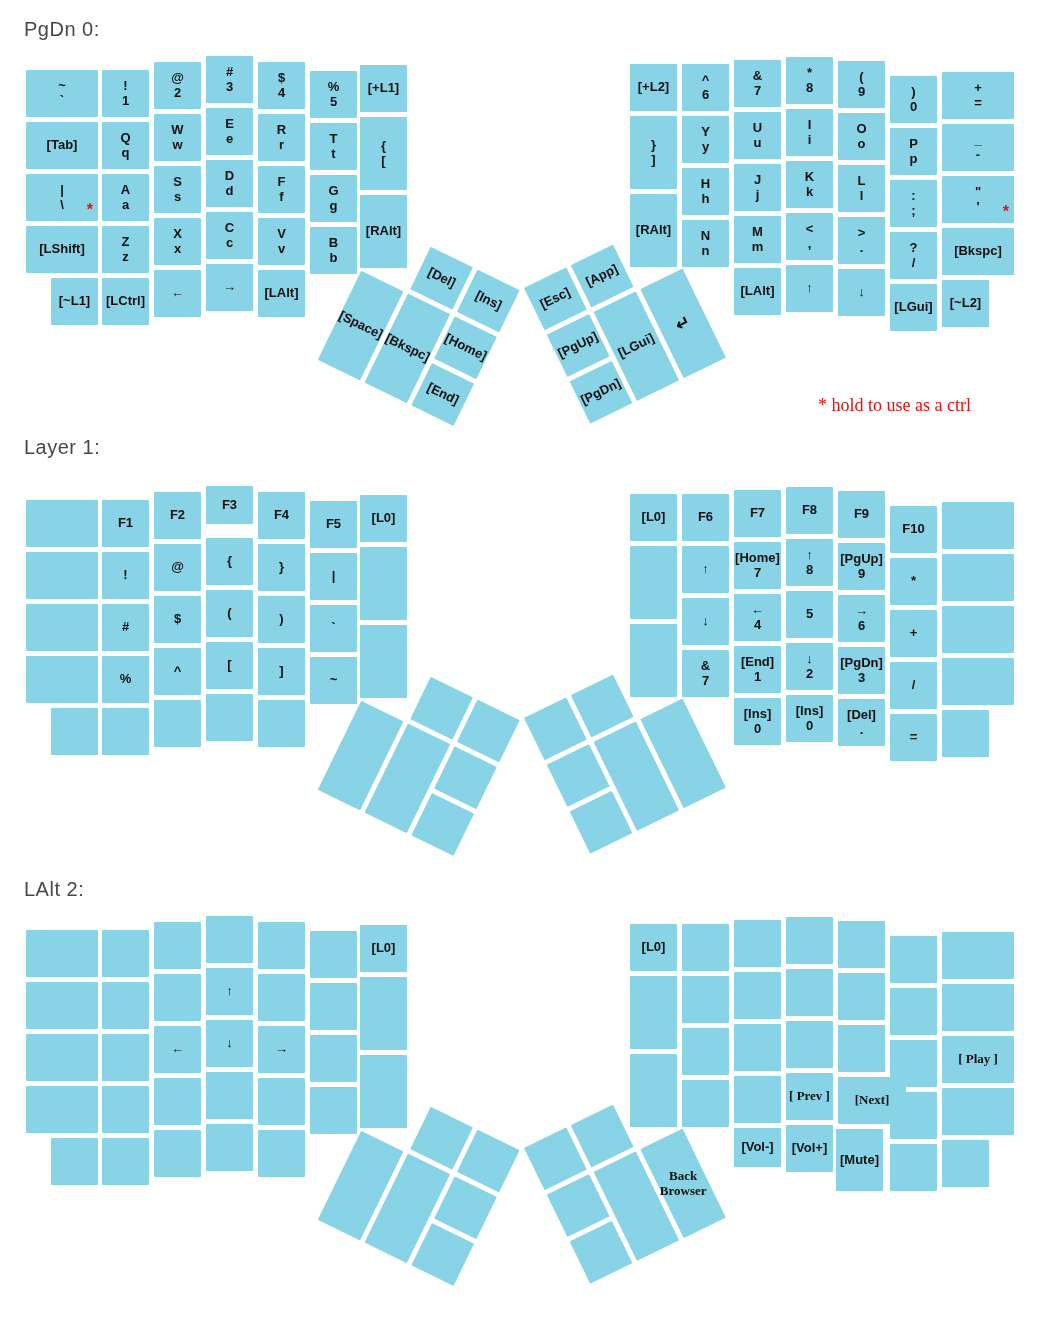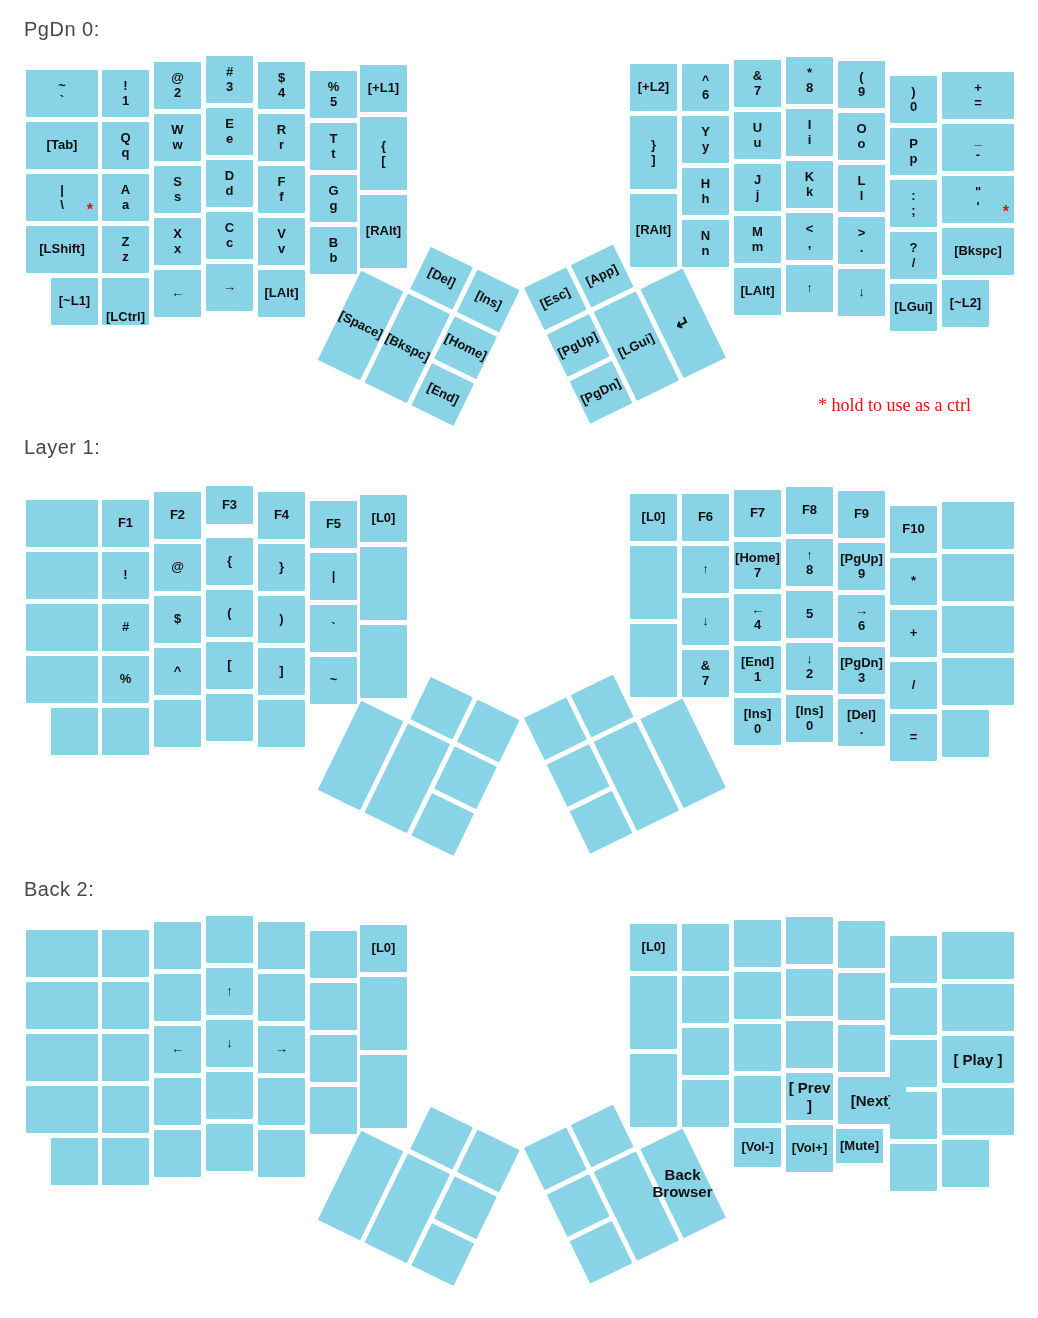--- a/index.html
+++ b/index.html
@@ -18,35 +18,35 @@
     color:var(--red,#e90f0f);white-space:nowrap;
   }
   .board{position:absolute;left:0;top:0;}
   .key{
     position:absolute;background:var(--key,#89d3e6);border-radius:1px;
     display:flex;align-items:center;justify-content:center;text-align:center;
     color:var(--label,#101010);font-weight:700;font-size:13px;line-height:1.15;
     box-sizing:border-box;
   }
   .key .lbl{white-space:pre-line;}
-  .key.serif .lbl{font-family:Liberation Sans, sans-serif;font-size:15px;}
+  .key.serif .lbl{font-family:Liberation Serif, serif;font-size:13px;}
   .key .star{
     position:absolute;right:5px;bottom:0px;
     color:var(--red,#e90f0f);font-size:16px;font-weight:700;line-height:1;
     padding-bottom:3px;
   }
   .key .lbl.big{font-size:17px;}
   .thumb{position:absolute;width:156px;height:156px;transform-origin:0 0;}
 </style>
 </head>
 <body>
 
 <h2 class="layer-title" style="top:18px">PgDn 0:</h2>
 <h2 class="layer-title" style="top:436px">Layer 1:</h2>
-<h2 class="layer-title" style="top:878px">Back 2:</h2>
+<h2 class="layer-title" style="top:878px">LAlt 2:</h2>
 
 <div class="note">* hold to use as a ctrl</div>
 
 <div id="boards">
     <div class="board">
       <div class="key" style="left: 26px; top: 70px; width: 72px; height: 47px;">
         <span class="lbl">~
 `</span>
       </div>
       <div class="key" style="left: 26px; top: 122px; width: 72px; height: 47px;">
@@ -72,21 +72,21 @@
 q</span>
       </div>
       <div class="key" style="left: 102px; top: 174px; width: 47px; height: 47px;">
         <span class="lbl">A
 a</span>
       </div>
       <div class="key" style="left: 102px; top: 226px; width: 47px; height: 47px;">
         <span class="lbl">Z
 z</span>
       </div>
-      <div class="key" style="left: 102px; top: 278px; width: 47px; height: 47px; align-items: flex-end;">
+      <div class="key" style="left: 102px; top: 278px; width: 47px; height: 47px;">
         <span class="lbl">[LCtrl]</span>
       </div>
       <div class="key" style="left: 154px; top: 62px; width: 47px; height: 47px;">
         <span class="lbl">@
 2</span>
       </div>
       <div class="key" style="left: 154px; top: 114px; width: 47px; height: 47px;">
         <span class="lbl">W
 w</span>
       </div>
@@ -746,21 +746,21 @@
       </div>
       <div class="key" style="left: 838px; top: 973px; width: 47px; height: 47px;">
         <span class="lbl"></span>
       </div>
       <div class="key" style="left: 838px; top: 1025px; width: 47px; height: 47px;">
         <span class="lbl"></span>
       </div>
       <div class="key serif" style="left: 838px; top: 1077px; width: 68px; height: 47px;">
         <span class="lbl">[Next]</span>
       </div>
-      <div class="key" style="left: 836px; top: 1129px; width: 47px; height: 34px;">
+      <div class="key" style="left: 836px; top: 1129px; width: 47px; height: 62px;">
         <span class="lbl">[Mute]</span>
       </div>
       <div class="key" style="left: 890px; top: 936px; width: 47px; height: 47px;">
         <span class="lbl"></span>
       </div>
       <div class="key" style="left: 890px; top: 988px; width: 47px; height: 47px;">
         <span class="lbl"></span>
       </div>
       <div class="key" style="left: 890px; top: 1040px; width: 47px; height: 47px;">
         <span class="lbl"></span>

